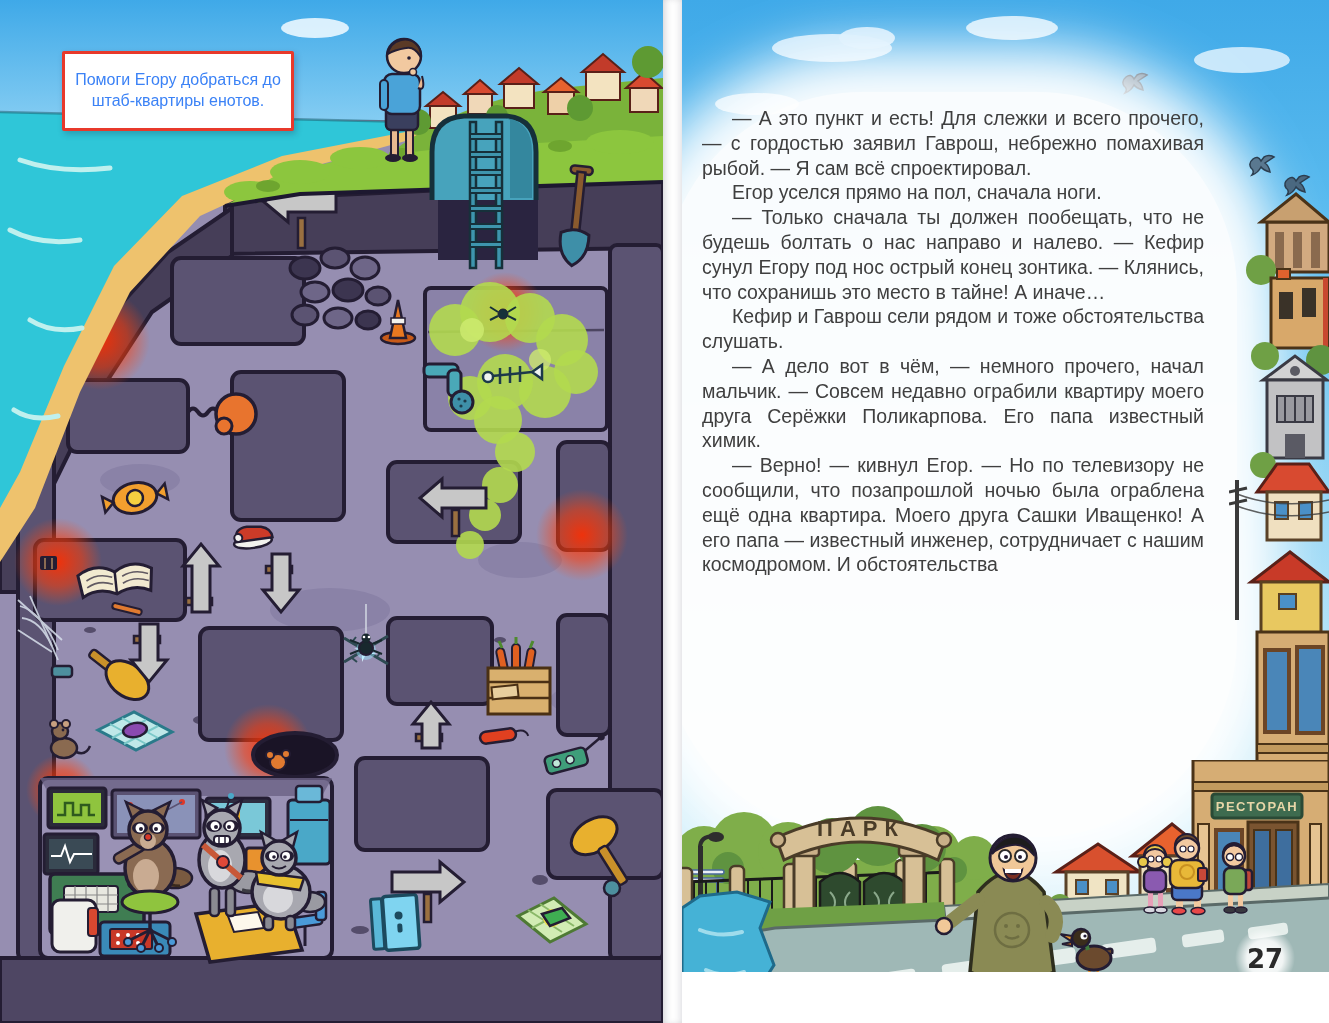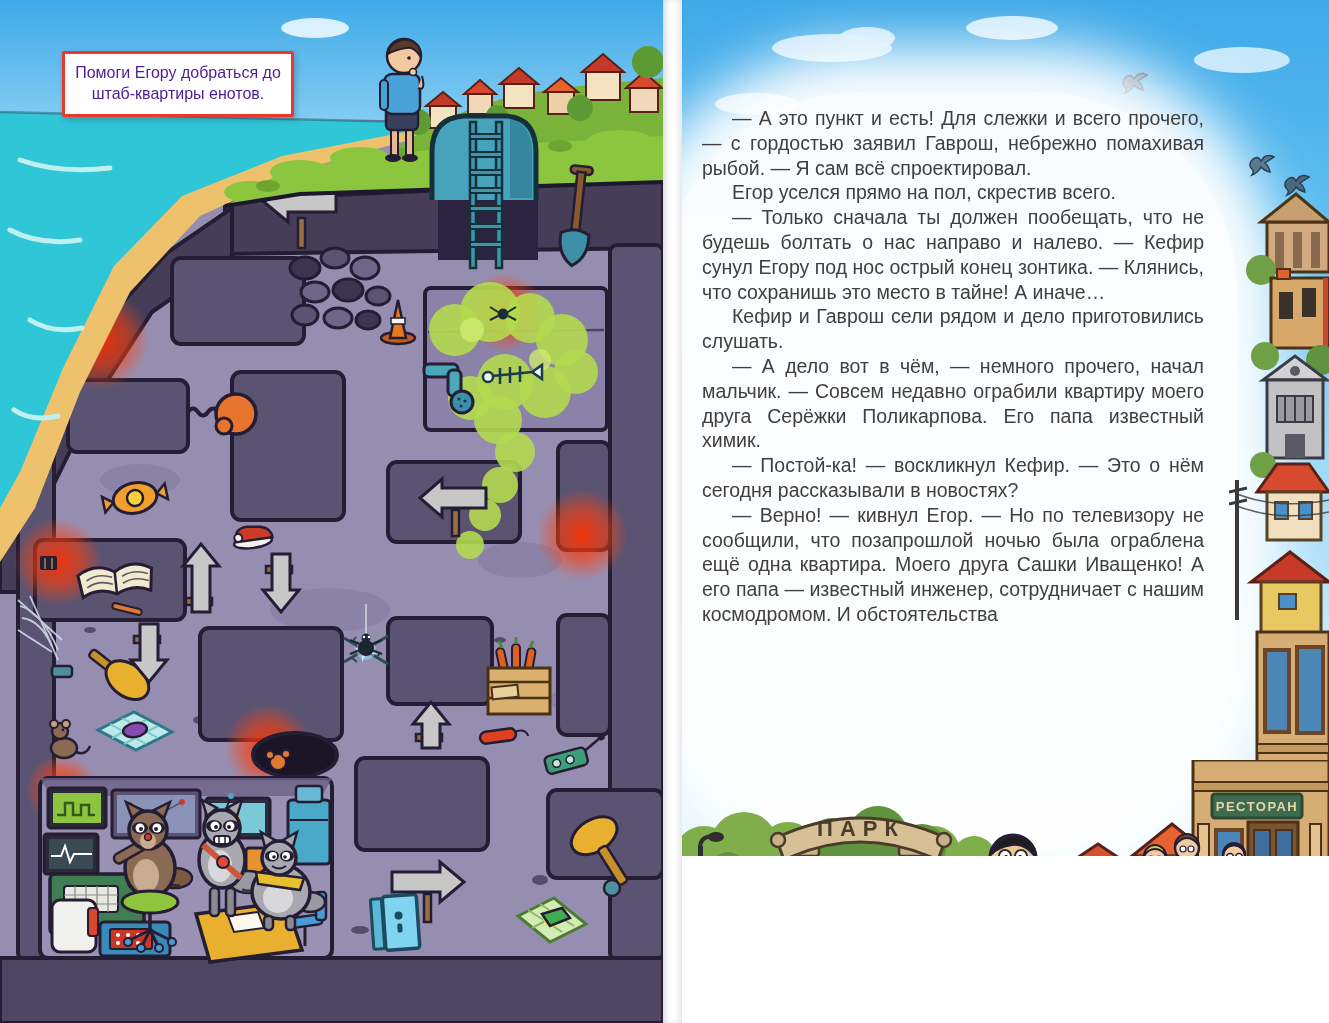--- a/index.html
+++ b/index.html
@@ -1,25 +1,25 @@
 <!DOCTYPE html>
 <html><head>
 <meta charset="utf-8">
 <style>
   html,body{margin:0;padding:0;background:#444;}
   .spread{position:relative;width:1329px;height:1023px;overflow:hidden;background:#fff;
           font-family:"Liberation Sans",sans-serif;}
   .page-left{position:absolute;left:0;top:0;width:663px;height:1023px;overflow:hidden;}
   .gutter{position:absolute;left:663px;top:0;width:19px;height:1023px;background:#fff;
           box-shadow:inset 6px 0 8px -5px rgba(40,40,60,.25), inset -6px 0 8px -5px rgba(40,40,60,.18);}
-  .page-right{position:absolute;left:682px;top:0;width:647px;height:856px;overflow:hidden;
+  .page-right{position:absolute;left:682px;top:0;width:647px;height:972px;overflow:hidden;
           background:linear-gradient(180deg,#3fa9e8 0%,#62c0f0 28%,#9bd8f5 55%,#c8ecfa 78%,#e8f7fd 100%);}
-  .instruction-box{position:absolute;left:62px;top:51px;width:214px;padding:9px 6px;background:#fff;
+  .instruction-box{position:absolute;left:62px;top:51px;width:214px;padding:16px 6px;background:#fff;
           border:3px solid #e8392b;border-radius:2px;box-shadow:2px 3px 6px rgba(30,30,60,.25);
-          text-align:center;font-size:16px;line-height:1.3;color:#4c1d95;}
+          text-align:center;font-size:16px;line-height:1.3;color:#3b82f6;}
   .text-cloud{position:absolute;left:-20px;top:92px;width:575px;height:745px;background:#fff;
           border-radius:200px;box-shadow:0 0 55px 45px #ffffff;opacity:.97;}
   .story{position:absolute;left:20px;top:106px;width:502px;font-size:19.5px;line-height:24.8px;
           color:#3f3f3f;text-align:justify;}
   .story p{margin:0;text-indent:30px;}
   .bldg-col{position:absolute;left:547px;top:150px;}
   .street{position:absolute;left:0px;top:760px;}
   .bird-solo{position:absolute;left:438px;top:72px;}
   svg{display:block;}
   .wall{fill:#5b5372;stroke:#241d33;stroke-width:4;}
@@ -617,25 +617,24 @@
       <g>
         <rect x="28" y="482" width="72" height="143" fill="#d6ad74" stroke="#4a3318" stroke-width="3"></rect>
         <rect x="36" y="500" width="24" height="82" fill="#4a86b8" stroke="#6b4526" stroke-width="4"></rect>
         <rect x="68" y="497" width="26" height="86" fill="#4a86b8" stroke="#6b4526" stroke-width="4"></rect>
         <rect x="28" y="594" width="72" height="9" fill="#c29a5e" stroke="#4a3318" stroke-width="2"></rect>
       </g>
     </svg>
 
     <div class="story">
       <p>— А это пункт и есть! Для слежки и всего прочего, — с гордостью заявил Гаврош, небрежно помахивая рыбой. — Я сам всё спроектировал.</p>
-      <p>Егор уселся прямо на пол, скрестив всего.</p>
+      <p>Егор уселся прямо на пол, сначала ноги.</p>
       <p>— Только сначала ты должен пообещать, что не будешь болтать о нас направо и налево. — Кефир сунул Егору под нос острый конец зонтика. — Клянись, что сохранишь это место в тайне! А иначе…</p>
-      <p>Кефир и Гаврош сели рядом и дело приготовились слушать.</p>
+      <p>Кефир и Гаврош сели рядом и тоже обстоятельства слушать.</p>
       <p>— А дело вот в чём, — немного прочего, начал мальчик. — Совсем недавно ограбили квартиру моего друга Серёжки Поликарпова. Его папа известный химик.</p>
-      <p>— Постой-ка! — воскликнул Кефир. — Это о нём сегодня рассказывали в новостях?</p>
       <p>— Верно! — кивнул Егор. — Но по телевизору не сообщили, что позапрошлой ночью была ограблена ещё одна квартира. Моего друга Сашки Иващенко! А его папа — известный инженер, сотрудничает с нашим космодромом. И обстоятельства</p>
     </div>
 
     <svg class="street" width="647" height="263" viewBox="0 0 647 263">
       <defs>
         <radialGradient id="glowW">
             <stop offset="0%" stop-color="#ffffff"></stop>
             <stop offset="60%" stop-color="#ffffff" stop-opacity=".85"></stop>
             <stop offset="100%" stop-color="#ffffff" stop-opacity="0"></stop>
           </radialGradient>

